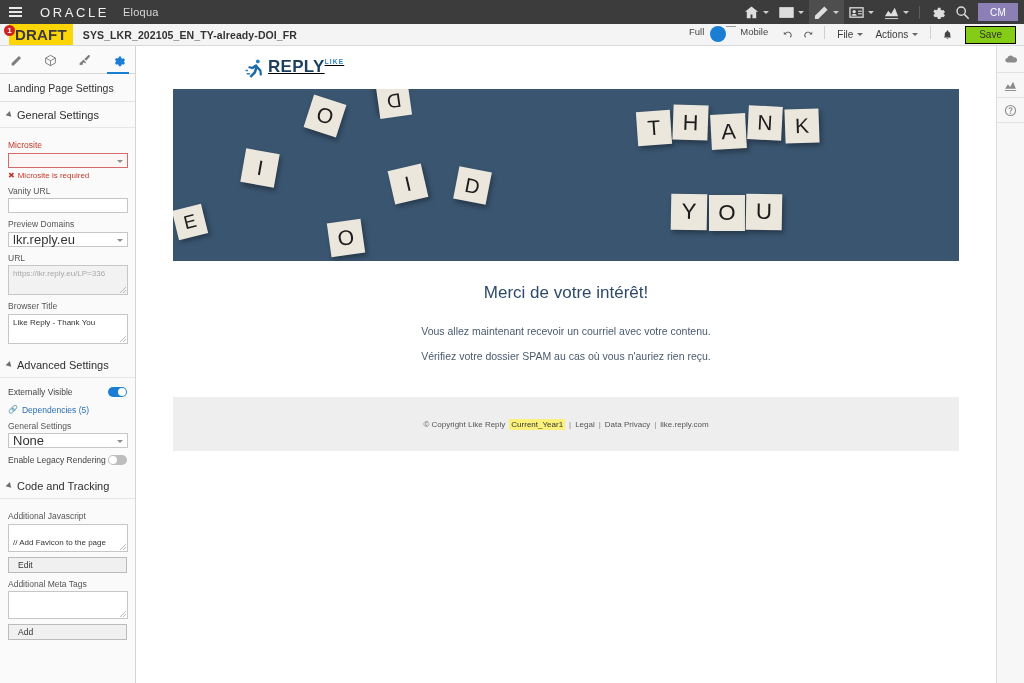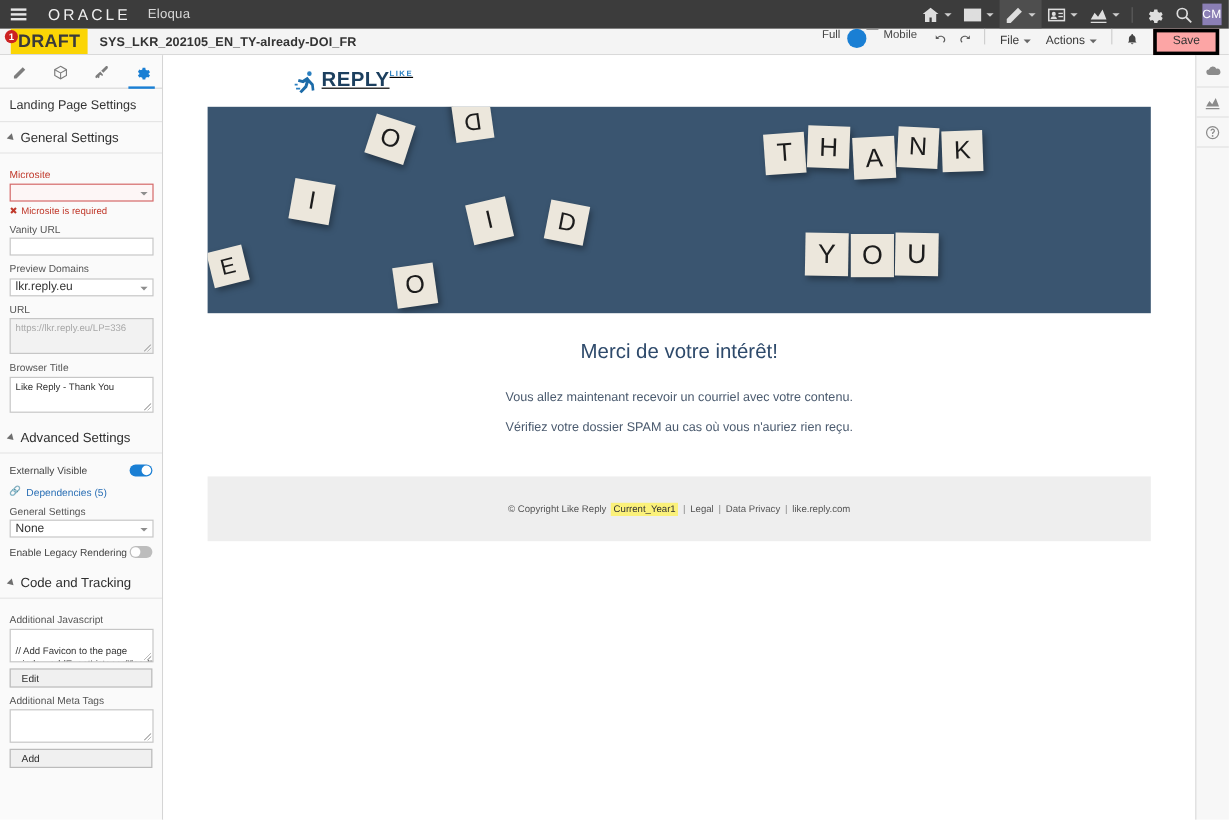--- a/index.html
+++ b/index.html
@@ -43,21 +43,21 @@
   }
   .tb-item.active { background: #4e4e4e; }
   .tb-caret {
     width: 0; height: 0; margin-left: 4px;
     border-left: 3px solid transparent; border-right: 3px solid transparent;
     border-top: 3.5px solid #cfcfcf;
   }
   .tb-ico { width: 15px; height: 15px; fill: #dedede; display:block; }
   .tb-sep { width: 1px; height: 13px; background: #5d5d5d; margin: 0 5px; }
   .avatar {
-    width: 16px; height: 18px; background: #8b7fb5; color: #fff;
+    width: 40px; height: 18px; background: #8b7fb5; color: #fff;
     font-size: 10px; display: flex; align-items: center; justify-content: center;
     letter-spacing: .3px; margin-left: 3px; cursor: pointer;
   }
 
   
   .docbar {
     position: absolute; left: 0; top: 24px; width: 1024px; height: 22px;
     background: #f4f4f4; border-bottom: 1px solid #d9d9d9;
     display: flex; align-items: center;
   }
@@ -93,21 +93,21 @@
     display: flex; align-items: center; font-size: 10px; color: #3a3a3a;
     padding: 0 6px; cursor: pointer;
   }
   .dd-caret {
     width: 0; height: 0; margin-left: 4px;
     border-left: 3px solid transparent; border-right: 3px solid transparent;
     border-top: 3.5px solid #666;
   }
   .vline { width: 1px; height: 13px; background: #cfcfcf; margin: 0 6px; }
   .save-btn {
-    border: 3px solid #000000; background: #fca5a5; color: #333;
+    border: 1px solid #000000; background: #84cc16; color: #333;
     font-size: 10px; padding: 2.5px 13px; margin-left: 8px; cursor: pointer;
     font-family: "Liberation Sans", sans-serif;
   }
 
   
   .leftpanel {
     position: absolute; left: 0; top: 46px; width: 136px; height: 637px;
     background: #fafafa; border-right: 1px solid #d5d5d5;
     overflow: hidden;
   }
@@ -138,21 +138,21 @@
     border-left: 5px solid #6f6f6f; border-top: 3px solid transparent;
     border-bottom: 3px solid transparent;
     transform: rotate(45deg);
   }
   .section-head span.t { font-size: 11px; color: #2f2f2f; }
   .sect-body { padding: 6px 8px 8px 8px; }
   .fld-label { font-size: 8.5px; color: #555; margin: 6px 0 2.5px 0; }
   .fld-label.err { color: #c0392b; }
   .sel, .inp {
     width: 120px; height: 15px; border: 1px solid #c6c6c6; background: #fff;
-    font-size: 10px; color: #333; padding: 0 4px;
+    font-size: 13px; color: #333; padding: 0 4px;
     font-family: "Liberation Sans", sans-serif; display: flex; align-items: center;
     position: relative; cursor: pointer;
   }
   .sel.error { border: 1px solid #d46a6a; background: #fdf6f6; }
   .sel .caret {
     position: absolute; right: 4px; top: 6px;
     width: 0; height: 0;
     border-left: 3px solid transparent; border-right: 3px solid transparent;
     border-top: 3.5px solid #8d8d8d;
   }

